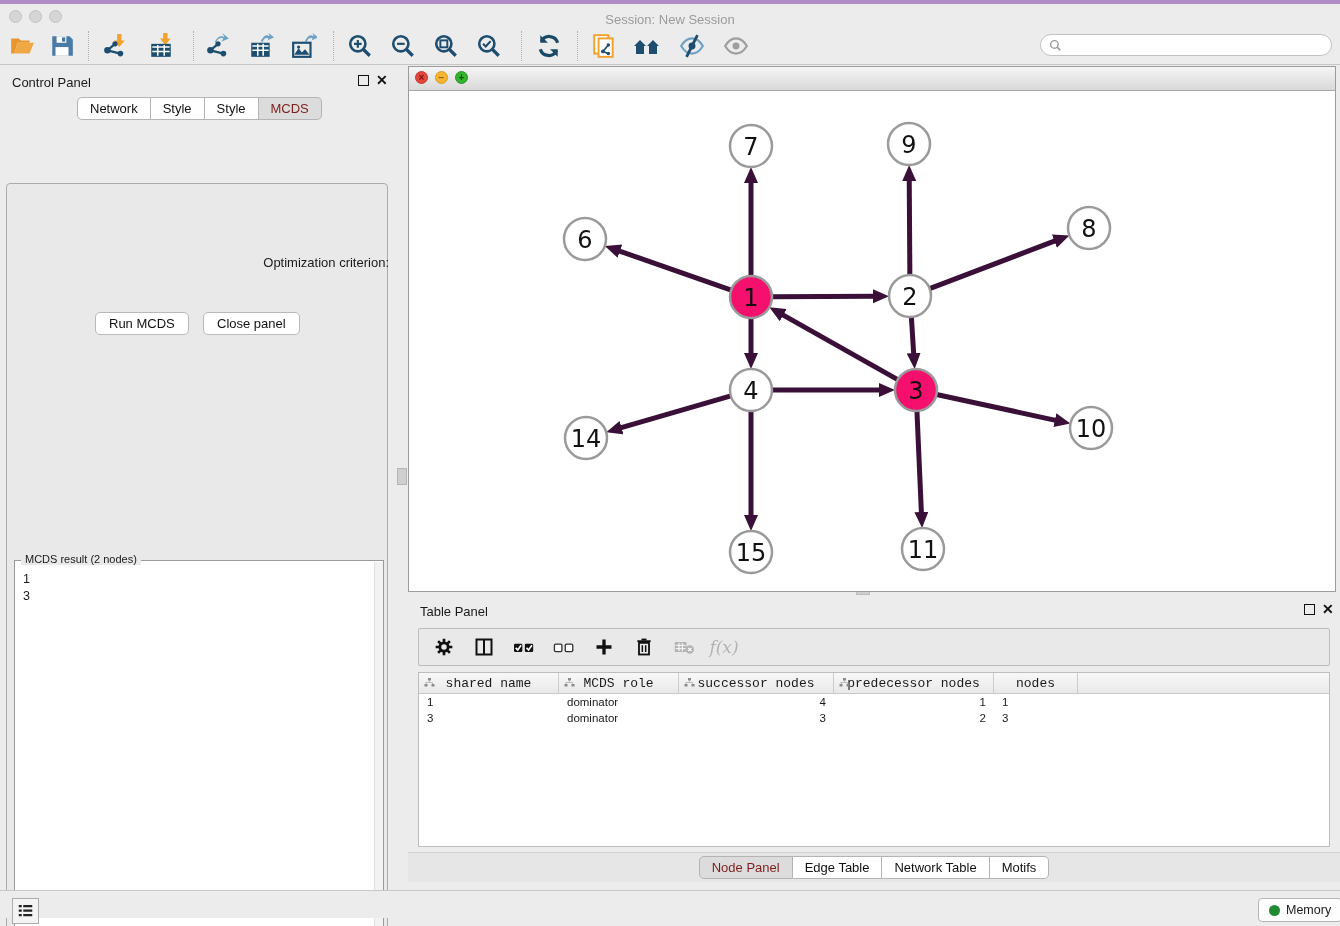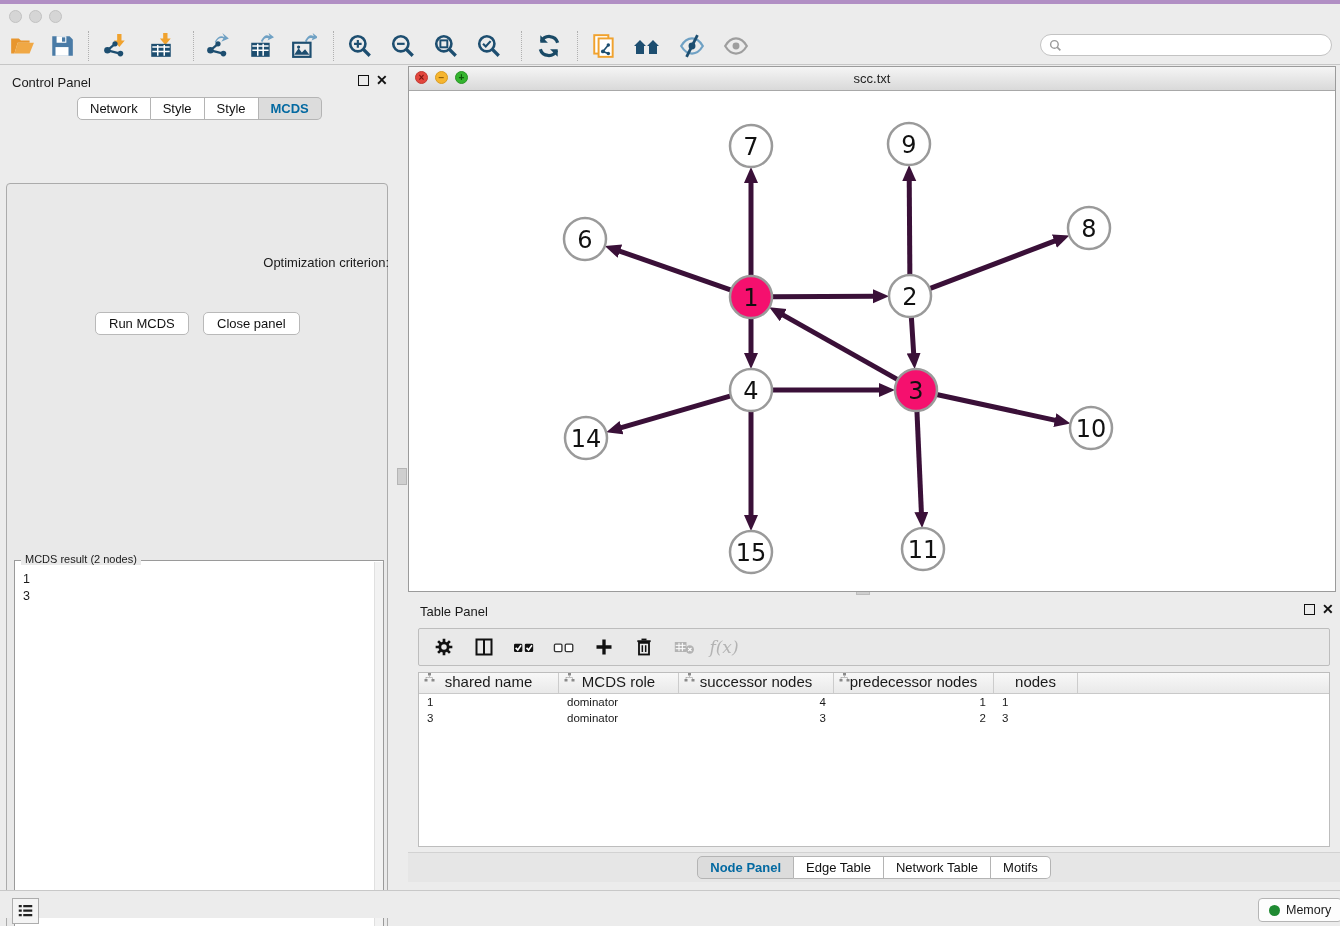--- a/index.html
+++ b/index.html
@@ -24,21 +24,21 @@
   
   .ctrl-panel{left:0;top:66px;width:396px;height:820px;background:#ececec;}
   .panel-title{font-size:13px;color:#1a1a1a;}
   .panel-btns{display:flex;gap:7px;align-items:center;}
   .float-icon{width:9px;height:9px;border:1.5px solid #111;display:inline-block;}
   .close-icon{font-size:14px;font-weight:bold;color:#111;line-height:9px;}
   .jtab-row{display:flex;}
   .jtab{background:#fff;border:1px solid #b4b4b4;border-left:none;padding:3px 12px;font-size:13px;color:#111;cursor:pointer;}
   .jtab:first-child{border-left:1px solid #b4b4b4;border-radius:5px 0 0 5px;}
   .jtab:last-child{border-radius:0 5px 5px 0;}
-  .jtab.selected{background:#dcdcdc;color:#0369a1;font-weight:bold;}
+  .jtab.selected{background:#dcdcdc;color:#7f1d1d;}
   .ctrl-body{left:6px;top:117px;width:382px;height:762px;border:1px solid #ababab;border-radius:4px;background:#e9e9e9;box-sizing:border-box;}
   .opt-label{left:0;top:71px;width:382px;text-align:right;font-size:13px;}
   .dropdown{left:38px;top:94px;width:316px;height:23px;background:#fff;border:1px solid #b9b9b9;border-radius:5px;
             display:flex;align-items:center;padding:0 6px 0 10px;box-sizing:border-box;font-size:13px;cursor:pointer;}
   .dd-stepper{margin-left:auto;display:flex;flex-direction:column;gap:2px;}
   .dd-stepper i{width:0;height:0;border-left:4px solid transparent;border-right:4px solid transparent;display:block;}
   .dd-up{border-bottom:5px solid #555;}
   .dd-down{border-top:5px solid #555;}
   .btn{background:#fff;border:1px solid #b9b9b9;border-radius:5px;font-size:13px;padding:3px 13px;cursor:pointer;
        font-family:"Liberation Sans",sans-serif;color:#111;}
@@ -63,22 +63,22 @@
   #graph{left:0;top:23px;}
 
   
   .table-panel{left:408px;top:595px;width:932px;height:291px;background:#ececec;}
   .tp-toolbar{left:10px;top:33px;width:912px;height:38px;background:#e9e9e9;border:1px solid #bdbdbd;border-radius:2px;
               display:flex;align-items:center;gap:14px;padding:0 12px;box-sizing:border-box;}
   .tp-btn{width:26px;height:26px;display:flex;align-items:center;justify-content:center;cursor:pointer;}
   .fx{font-family:"DejaVu Serif",serif;font-style:italic;font-size:17px;color:#b3b3b3;}
   .dtable{left:10px;top:77px;width:912px;height:175px;background:#fff;border:1px solid #bdbdbd;box-sizing:border-box;overflow:hidden;}
   .dt-header{display:flex;height:20px;background:linear-gradient(#f8f8f8,#e9e9e9);border-bottom:1px solid #c9c9c9;}
-  .dt-hcell{position:relative;border-right:1px solid #cccccc;font-size:15px;display:flex;align-items:flex-start;
-            justify-content:center;box-sizing:border-box;cursor:pointer;}
+  .dt-hcell{position:relative;border-right:1px solid #cccccc;font-size:13px;display:flex;align-items:center;
+            justify-content:center;box-sizing:border-box;cursor:pointer;font-family:Liberation Mono, monospace;}
   .dt-hcell svg{position:absolute;left:5px;}
   .dt-row{display:flex;height:16px;align-items:center;}
   .dt-cell{font-size:11.5px;box-sizing:border-box;padding:0 8px;cursor:default;}
   .tab-strip{left:0;top:257px;width:932px;height:29px;background:#e6e6e6;border-top:1px solid #d2d2d2;
              display:flex;justify-content:center;align-items:center;}
 
   
   .statusbar{left:0;top:890px;width:1340px;height:28px;background:#ececec;border-top:1px solid #c8c8c8;box-sizing:border-box;}
   .list-btn{left:12px;top:7px;width:25px;height:24px;background:#f4f4f4;border:1px solid #adadad;
             display:flex;align-items:center;justify-content:center;cursor:pointer;}
@@ -87,20 +87,21 @@
   .mem-dot{width:11px;height:11px;border-radius:50%;background:#1f8a32;}
 </style>
 </head>
 <body>
 
 <div class="abs top-strip"></div>
 <div class="abs titlebar">
   <div class="abs tl-dot" style="left:9px"></div>
   <div class="abs tl-dot" style="left:29px"></div>
   <div class="abs tl-dot" style="left:49px"></div>
+  <div class="abs win-title">Session: New Session</div>
 </div>
 
 <div class="abs toolbar">
   <span class="abs tb-btn" style="left:8px">
     <svg width="26" height="26" viewBox="0 0 24 24">
         <path d="M2 5h7l2 2h8v2H8l-3 10H2z" fill="#e8962e"></path>
         <path d="M8 9h15l-4 10H5z" fill="#f0a845"></path>
       </svg>
     </span>
   <span class="abs tb-btn" style="left:48px">
@@ -257,21 +258,20 @@
 </div>
 
 <div class="abs v-split-handle"></div>
 <div class="abs h-split-handle"></div>
 
 <div class="abs net-win">
   <div class="abs net-titlebar">
     <span class="abs light light-red" style="left:6px">×</span>
     <span class="abs light light-yellow" style="left:26px">−</span>
     <span class="abs light light-green" style="left:46px">+</span>
-    <div class="abs net-title">scc.txt</div>
   </div>
   <svg id="graph" class="abs" width="926" height="501">
     <defs>
       <marker id="arrowhead" markerUnits="userSpaceOnUse" markerWidth="18" markerHeight="16" refX="2" refY="7" orient="auto">
         <path d="M0,0 L16,7 L0,14 Z" id="arrowpath" fill="#3a1038"></path>
       </marker>
     </defs>
     <g id="edge-layer">
         <line x1="342" y1="186" x2="342" y2="91" stroke="#3a1038" stroke-width="5" marker-end="url(#arrowhead)"></line>
         <line x1="322.1752536154717" y1="200.07328138371903" x2="209.04124397421378" y2="160.54453102713495" stroke="#3a1038" stroke-width="5" marker-end="url(#arrowhead)"></line>

